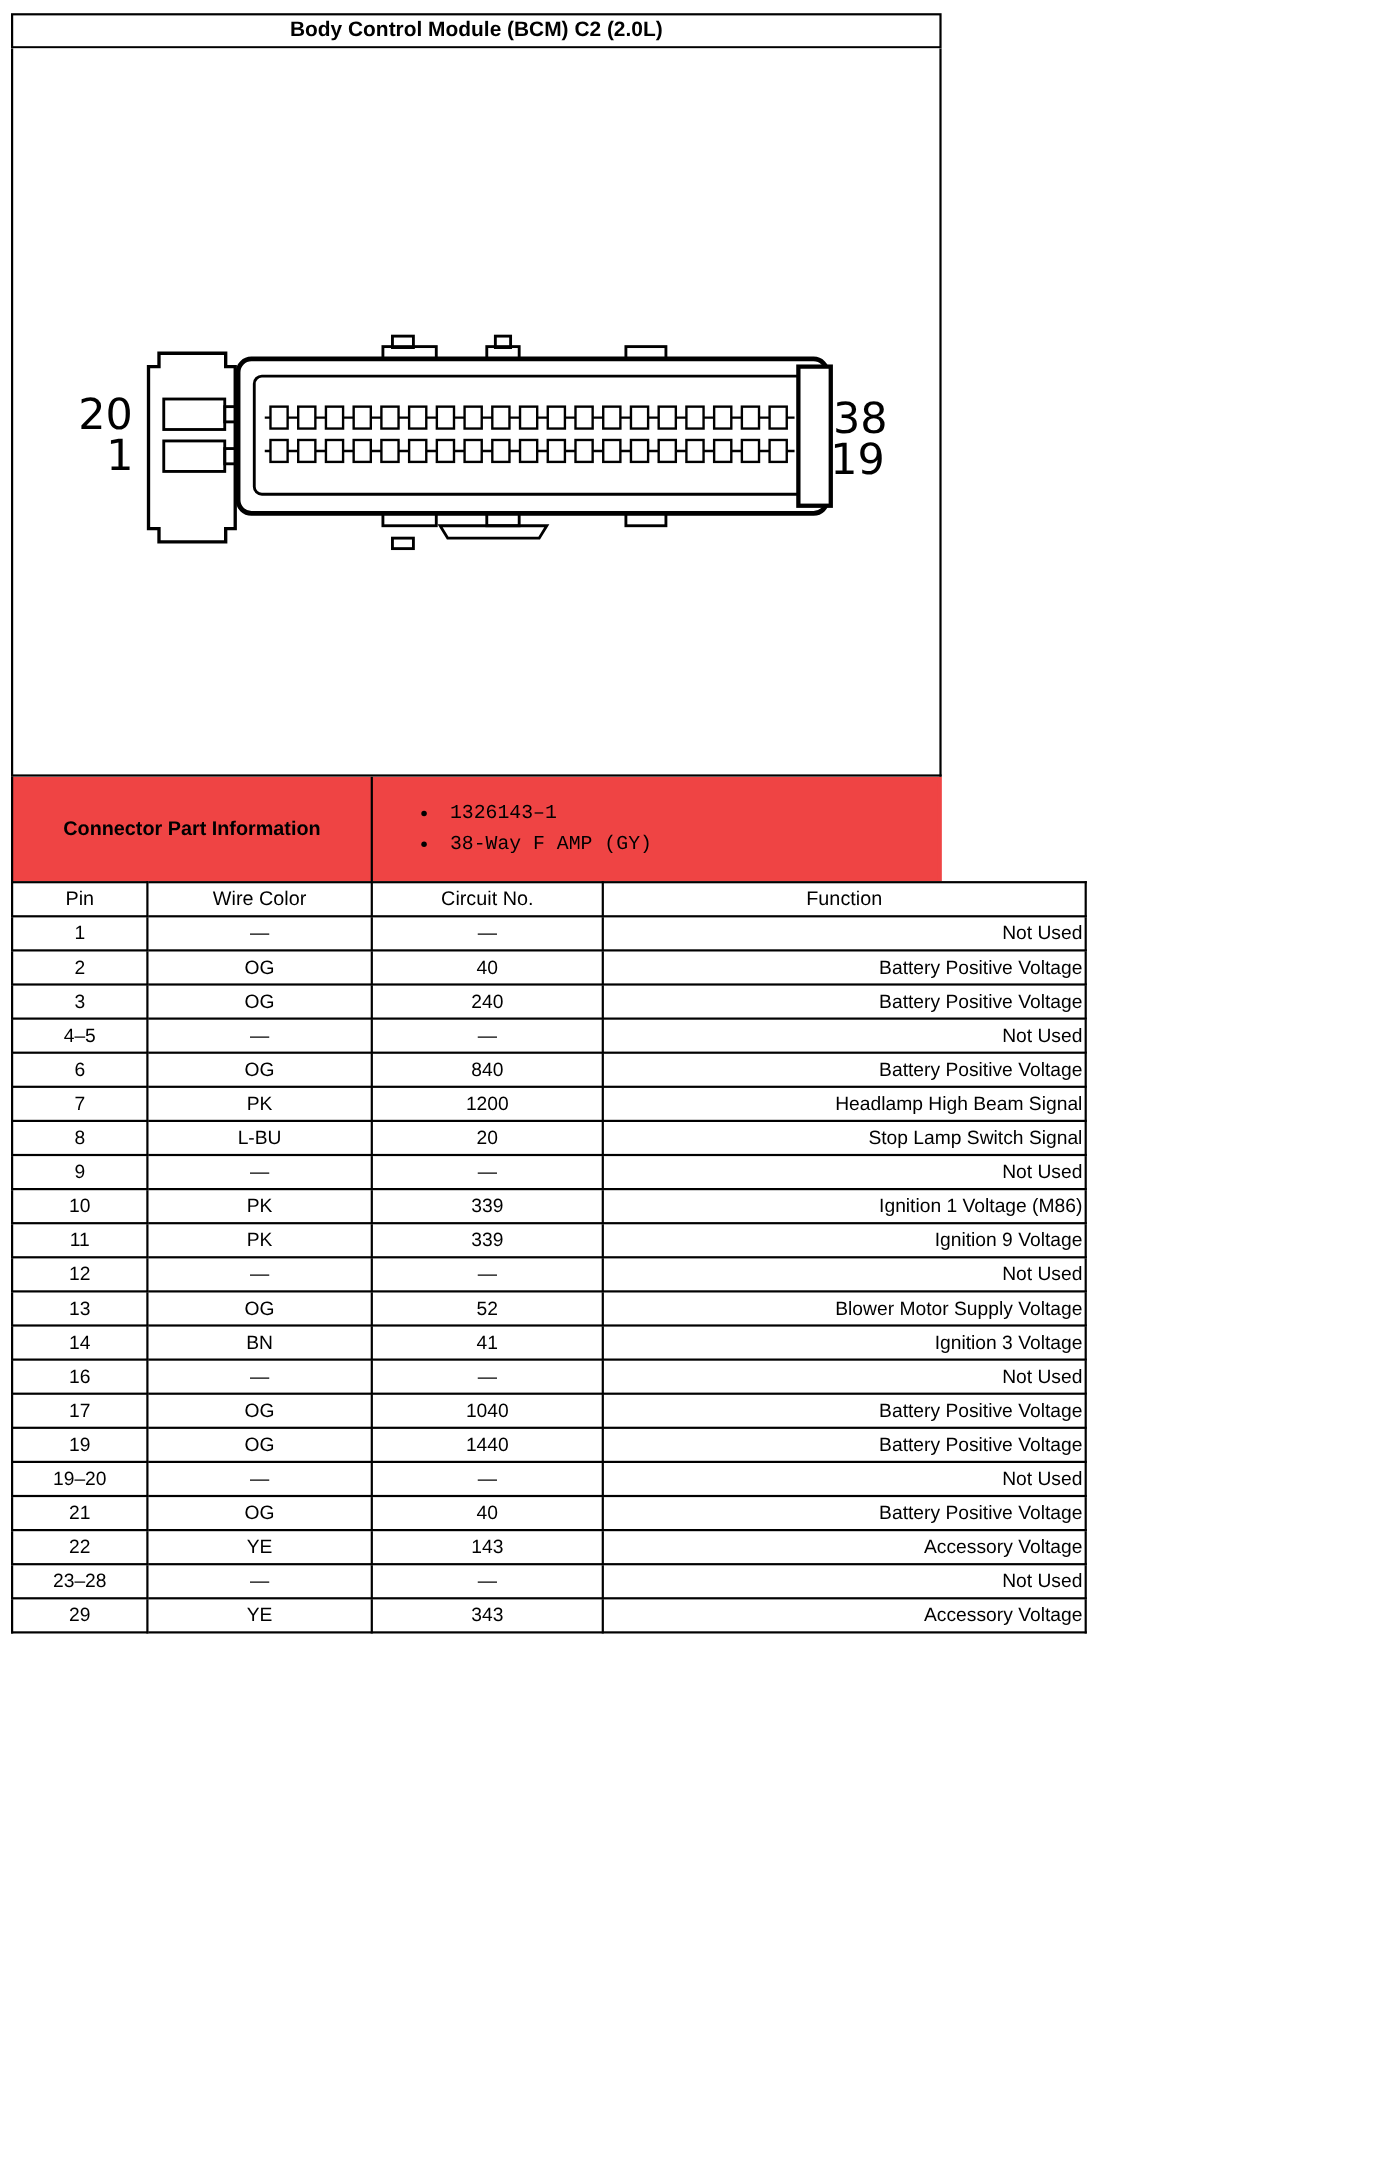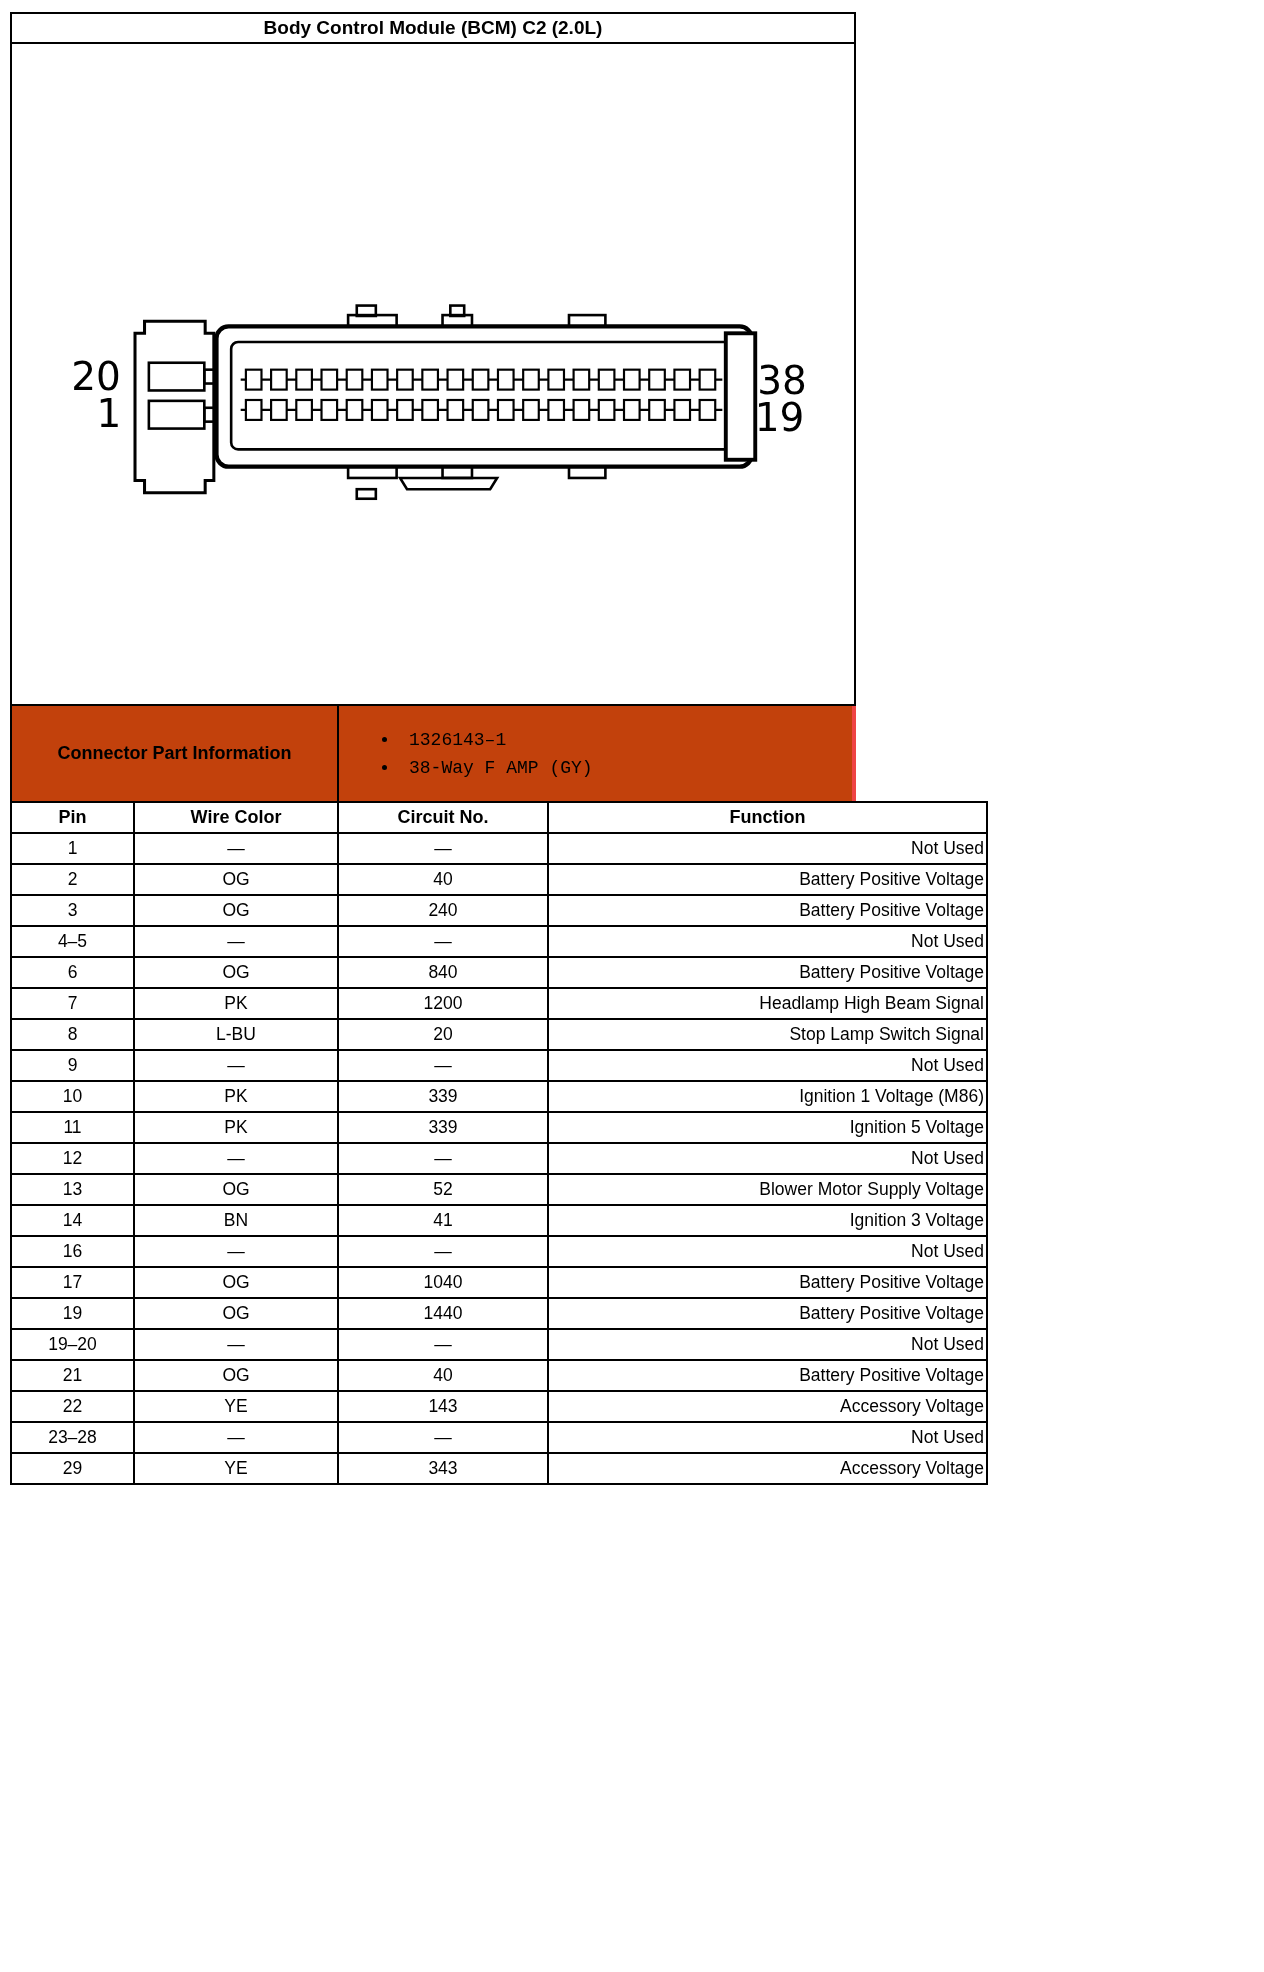--- a/index.html
+++ b/index.html
@@ -33,21 +33,21 @@
     height: 662px;
     position: relative;
     background: #fff;
   }
   .diagram-box svg { width: 100%; height: 100%; display: block; }
   .info-row {
     display: flex;
     border-left: 2px solid #000;
     border-right: 4px solid #ef4444;
     height: 95px;
-    background: #c2410c;
+    background: #ef4444;
   }
   .info-label {
     width: 327px;
     border-right: 2px solid #000;
     display: flex;
     align-items: center;
     justify-content: center;
     text-align: center;
     font-weight: bold;
     font-size: 18px;
@@ -61,21 +61,21 @@
     table-layout: fixed;
     font-size: 17.5px;
   }
   .pin-table th, .pin-table td {
     border: 2px solid #000;
     height: 31px;
     padding: 0 2px;
     overflow: hidden;
     white-space: nowrap;
   }
-  .pin-table th { font-size: 18px; text-align: center; font-weight: bold; }
+  .pin-table th { font-size: 18px; text-align: center; font-weight: normal; }
   .pin-table td.c { text-align: center; }
   .pin-table td.f { text-align: right; padding-left: 6px; }
 </style>
 </head>
 <body>
 
 <div class="page">
 
   <div class="title-bar">
     <span>Body Control Module (BCM) C2 (2.0L)</span>
@@ -238,21 +238,21 @@
         <tr>
           <td class="c">10</td>
           <td class="c">PK</td>
           <td class="c">339</td>
           <td class="f">Ignition 1 Voltage (M86)</td>
         </tr>
         <tr>
           <td class="c">11</td>
           <td class="c">PK</td>
           <td class="c">339</td>
-          <td class="f">Ignition 5 Voltage</td>
+          <td class="f">Ignition 9 Voltage</td>
         </tr>
         <tr>
           <td class="c">12</td>
           <td class="c">—</td>
           <td class="c">—</td>
           <td class="f">Not Used</td>
         </tr>
         <tr>
           <td class="c">13</td>
           <td class="c">OG</td>

